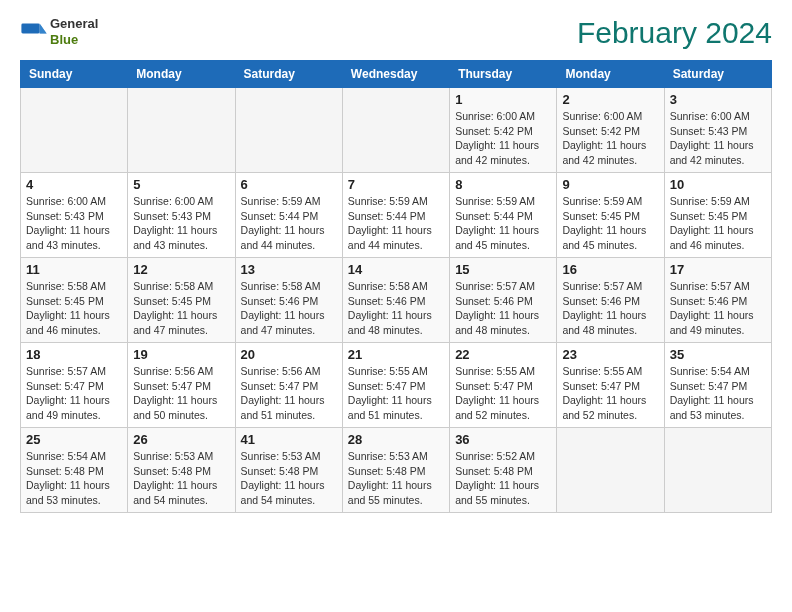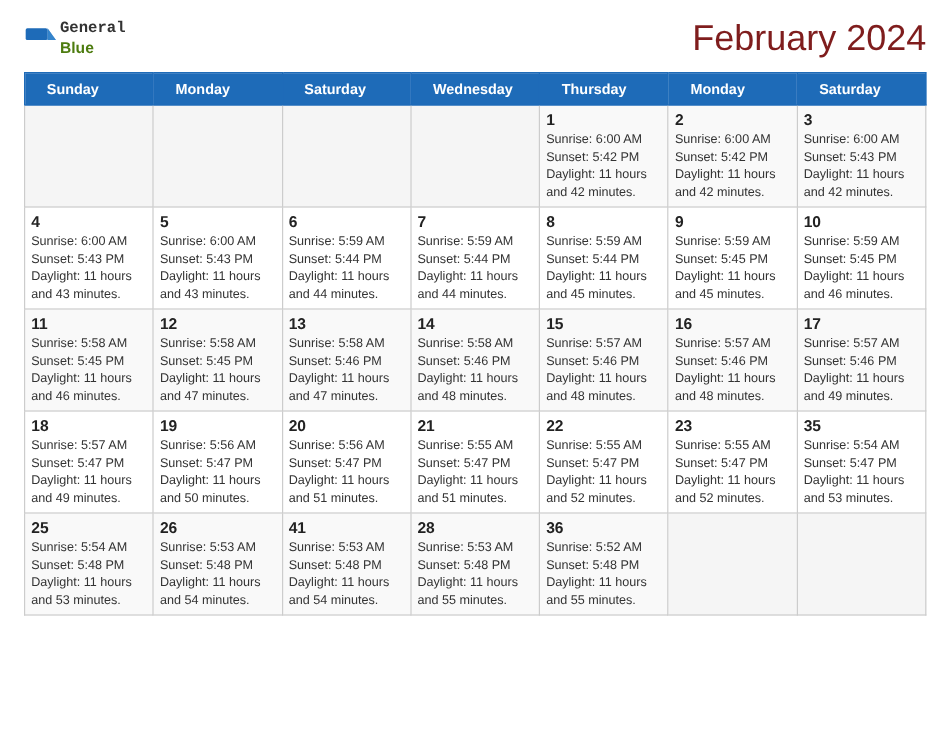--- a/index.html
+++ b/index.html
@@ -22,50 +22,50 @@
       gap: 2px;
     }
     .logo-text {
       font-size: 13px;
       color: #333;
       line-height: 1.2;
     }
     .logo-text span {
       display: block;
     }
-    .logo-text .general { font-weight: bold; font-family: Liberation Mono, monospace; }
+    .logo-text .general { font-weight: bold; }
     .logo-text .blue { font-weight: bold; color: #4d7c0f; }
     .logo-icon {
       width: 28px;
       height: 28px;
     }
     .title-block {
       text-align: right;
       flex: 1;
     }
     .main-title {
       font-size: 30px;
       font-weight: normal;
-      color: #7f1d1d;
+      color: #0f766e;
     }
     .subtitle {
       font-size: 15px;
       color: #555;
       margin-top: 2px;
     }
     .calendar {
       width: 100%;
       border-collapse: collapse;
       margin-top: 10px;
       font-size: 11px;
     }
     .calendar thead th {
       background-color: #1e6bb8;
       color: #fff;
-      padding: 6px 18px;
+      padding: 6px 8px;
       text-align: left;
       font-size: 12px;
       font-weight: bold;
       border: 1px solid #1e6bb8;
     }
     .calendar tbody td {
       border: 1px solid #ccc;
       vertical-align: top;
       padding: 4px 5px;
       width: calc(100% / 7);

